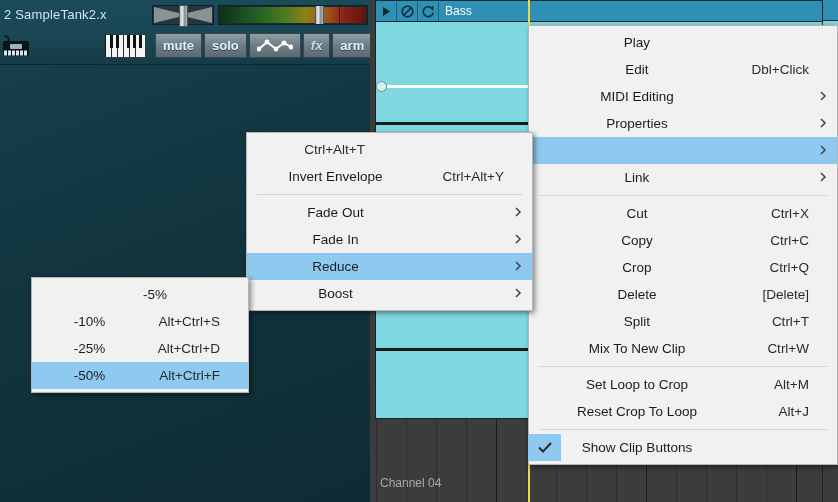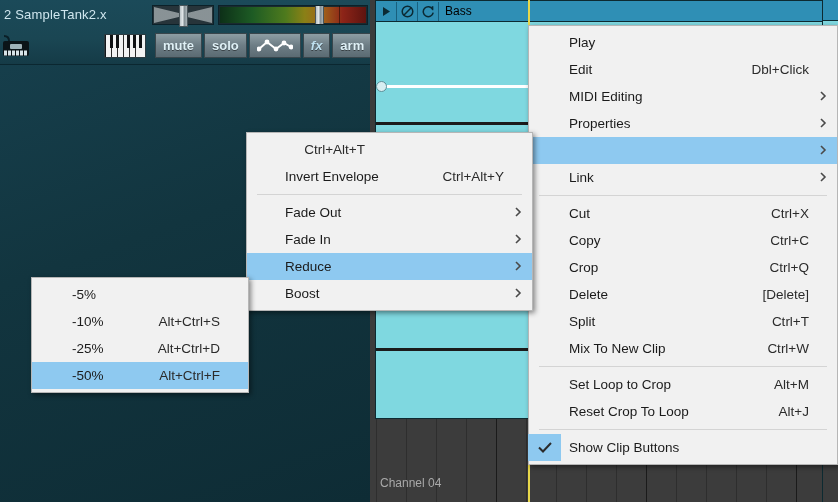--- a/index.html
+++ b/index.html
@@ -90,21 +90,21 @@
   .clip-a{height:419px;}
   .clip-hdr{
     position:absolute;left:0;top:0;right:0;height:20px;
     background:#2f8fb5;border-bottom:1px solid #0d2a31;
     display:flex;align-items:center;color:#07222b;
   }
   .clip-hdr .cbtn{
     width:20px;height:19px;display:flex;align-items:center;justify-content:center;
     border-right:1px solid #18607e;
   }
-  .clip-hdr .ctitle{padding-left:6px;font-size:12px;color:#000000;}
+  .clip-hdr .ctitle{padding-left:6px;font-size:12px;color:#ffffff;}
   .clip-body{position:absolute;left:0;top:20px;right:0;bottom:0;}
   .env-line{position:absolute;left:0;right:0;height:3px;background:#ffffff;top:64px;}
   .env-node{
     position:absolute;left:0px;top:60px;width:11px;height:11px;border-radius:50%;
     background:#d8eef2;border:1px solid #5e8f98;box-sizing:border-box;
   }
   .clip-split{position:absolute;left:0;right:0;height:3px;background:#1b1b1b;}
   .playhead{position:absolute;top:0;bottom:0;width:2px;background:#e8d84a;}
 
   .right-strip{
@@ -120,21 +120,21 @@
     position:absolute;background:#f1f1f1;
     border:1px solid #b6b6b6;box-sizing:border-box;
     box-shadow:2px 2px 5px rgba(0,0,0,.45);
     font-size:13.5px;color:#1b1b1b;
     padding:3px 0;
   }
   .mi{
     position:relative;height:27px;display:flex;align-items:center;
     padding:0 10px 0 0;white-space:nowrap;
   }
-  .mi .lbl{flex:1;padding-left:40px;}
+  .mi .lbl{flex:1;padding-left:40px;text-align:center;}
   .mi .acc{color:#2b2b2b;padding-left:18px;padding-right:18px;text-align:right;}
   .mi .arrow{position:absolute;right:10px;top:50%;transform:translateY(-50%);
     font-size:12px;color:#4a4a4a;line-height:1;}
   .mi.hl{background:#8ec9f0;}
   .sep{height:1px;background:#d4d4d4;margin:4px 10px 4px 10px;}
   .chk{
     position:absolute;left:-1px;top:0;width:33px;height:27px;
     background:#8ec9f0;display:flex;align-items:center;justify-content:center;
   }
   .chk svg{display:block;}

